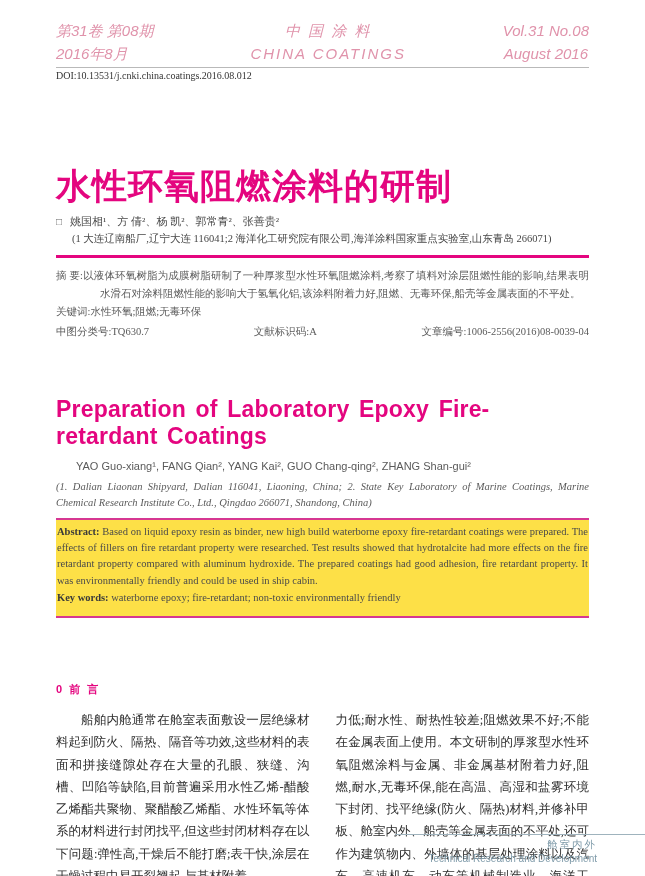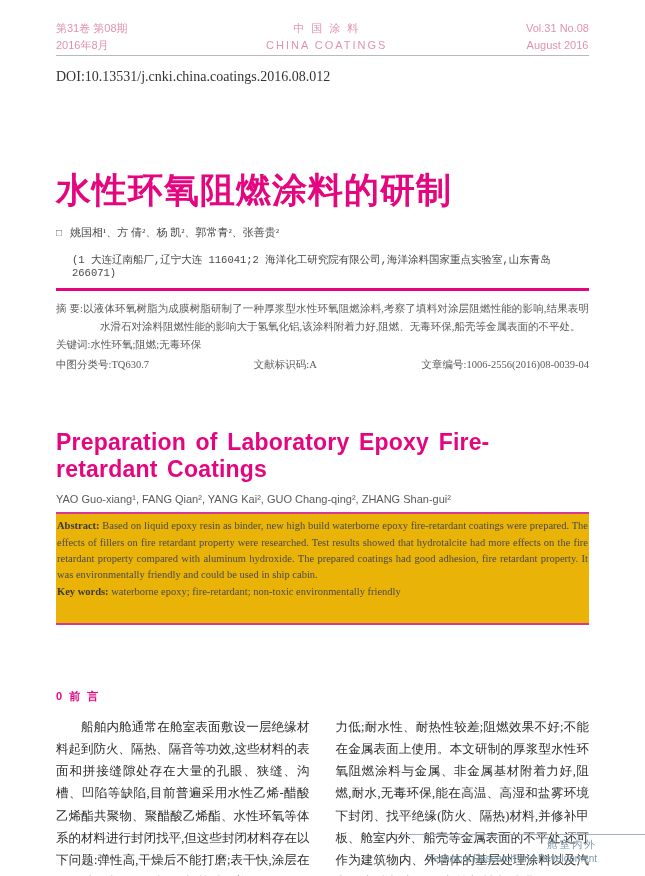--- a/index.html
+++ b/index.html
@@ -6,46 +6,46 @@
   html, body { width: 645px; height: 876px; }
   body {
     background: #ffffff;
     overflow: hidden;
     font-family: "Liberation Serif", "DejaVu Serif", serif;
     color: #3b3b3b;
   }
   .page { padding: 20px 56px 0 56px; position: relative; height: 876px; }
 
   
-  .journal-header { display: flex; justify-content: space-between; font-size: 11px; line-height: 1.5; color: #e093ab; font-family: "Liberation Sans", "DejaVu Sans", sans-serif; }
+  .journal-header { display: flex; justify-content: space-between; font-size: 15px; line-height: 1.5; color: #e093ab; font-family: "Liberation Sans", "DejaVu Sans", sans-serif; font-style: italic; }
   .journal-header .col { white-space: nowrap; }
   .journal-header .center { text-align: center; letter-spacing: 2px; }
   .journal-header .right { text-align: center; }
   .header-divider { border-bottom: 1px solid #b9b9b9; margin-top: 2px; }
-  .doi-line { font-size: 14px; color: #333; margin-top: 13px; font-family: "Liberation Serif", serif; }
+  .doi-line { font-size: 10px; color: #333; margin-top: 2px; font-family: "Liberation Serif", serif; }
 
   
   .title-cn { margin-top: 82px; font-size: 35px; font-weight: bold; letter-spacing: 1px; color: #e4057f; font-family: "Liberation Sans", "DejaVu Sans", sans-serif; }
-  .authors-cn { margin-top: 11px; font-size: 11px; color: #474747; }
+  .authors-cn { margin-top: 4px; font-size: 11px; color: #474747; }
   .authors-cn .marker { margin-right: 8px; color: #666; font-size: 10px; }
-  .affiliation-cn { margin-top: 13px; margin-left: 16px; font-size: 10.5px; color: #474747; font-family: Liberation Mono, monospace; }
+  .affiliation-cn { margin-top: 3px; margin-left: 16px; font-size: 10.5px; color: #474747; }
   .title-rule { height: 3px; background: #e4057f; margin-top: 9px; }
 
   
   .abstract-cn { margin-top: 9px; font-size: 10.5px; line-height: 1.7; color: #5a5a5a; }
   .abstract-cn .hang { padding-left: 44px; text-indent: -44px; text-align: justify; }
   .abstract-meta { display: flex; justify-content: space-between; margin-top: 2px; font-size: 10.5px; color: #5a5a5a; }
 
   
   .title-en { margin-top: 56px; font-size: 23px; font-weight: bold; color: #e4057f; font-family: "Liberation Sans", "DejaVu Sans", sans-serif; letter-spacing: 0.2px; word-spacing: 3px; }
-  .authors-en { margin-top: 10px; font-size: 11px; color: #5a5a5a; font-family: "Liberation Sans", "DejaVu Sans", sans-serif; }
+  .authors-en { margin-top: 10px; font-size: 11px; color: #5a5a5a; font-family: "Liberation Sans", "DejaVu Sans", sans-serif; margin-left: 20px; }
   .affiliation-en { margin-top: 7px; font-size: 10.5px; font-style: italic; color: #5a5a5a; line-height: 1.5; text-align: justify; }
 
   
-  .abstract-en { margin-top: 7px; border-top: 2px solid #d63792; border-bottom: 2px solid #d63792; background: #eab308; padding: 4px 1px 22px 1px; font-size: 10.5px; line-height: 1.55; color: #4a4a4a; text-align: justify; }
+  .abstract-en { margin-top: 7px; border-top: 2px solid #d63792; border-bottom: 2px solid #d63792; background: #fde047; padding: 4px 1px 10px 1px; font-size: 10.5px; line-height: 1.55; color: #4a4a4a; text-align: justify; }
   .abstract-en b { color: #3a3a3a; }
   .keywords-en { margin-top: 1px; }
 
   
   .section-heading { margin-top: 64px; color: #e4057f; font-size: 11px; font-weight: bold; letter-spacing: 2px; font-family: "Liberation Sans", "DejaVu Sans", sans-serif; }
   .columns { display: flex; gap: 26px; margin-top: 12px; }
   .columns .col { flex: 1 1 0; font-size: 12.5px; line-height: 1.78; text-align: justify; color: #2e2e2e; }
   .columns .col.first p { text-indent: 2em; }
 
   
@@ -89,20 +89,21 @@
     <div><span>关键词:</span><span>水性环氧;阻燃;无毒环保</span></div>
     <div class="abstract-meta">
       <span><span>中图分类号:</span><span>TQ630.7</span></span>
       <span><span>文献标识码:</span><span>A</span></span>
       <span><span>文章编号:</span><span>1006-2556(2016)08-0039-04</span></span>
     </div>
   </div>
 
   <h2 class="title-en">Preparation of Laboratory Epoxy Fire-retardant Coatings</h2>
   <div class="authors-en">YAO Guo-xiang¹, FANG Qian², YANG Kai², GUO Chang-qing², ZHANG Shan-gui²</div>
+  <div class="affiliation-en">(1. Dalian Liaonan Shipyard, Dalian 116041, Liaoning, China; 2. State Key Laboratory of Marine Coatings, Marine Chemical Research Institute Co., Ltd., Qingdao 266071, Shandong, China)</div>
 
   <div class="abstract-en">
     <div><b>Abstract:</b> <span>Based on liquid epoxy resin as binder, new high build waterborne epoxy fire-retardant coatings were prepared. The effects of fillers on fire retardant property were researched. Test results showed that hydrotalcite had more effects on the fire retardant property compared with aluminum hydroxide. The prepared coatings had good adhesion, fire retardant property. It was environmentally friendly and could be used in ship cabin.</span></div>
     <div class="keywords-en"><b>Key words:</b> <span>waterborne epoxy; fire-retardant; non-toxic environmentally friendly</span></div>
   </div>
 
   <div class="section-heading">0  前  言</div>
   <div class="columns">
     <div class="col first">
       <p>船舶内舱通常在舱室表面敷设一层绝缘材料起到防火、隔热、隔音等功效,这些材料的表面和拼接缝隙处存在大量的孔眼、狭缝、沟槽、凹陷等缺陷,目前普遍采用水性乙烯-醋酸乙烯酯共聚物、聚醋酸乙烯酯、水性环氧等体系的材料进行封闭找平,但这些封闭材料存在以下问题:弹性高,干燥后不能打磨;表干快,涂层在干燥过程中易开裂翘起,与基材附着</p>

